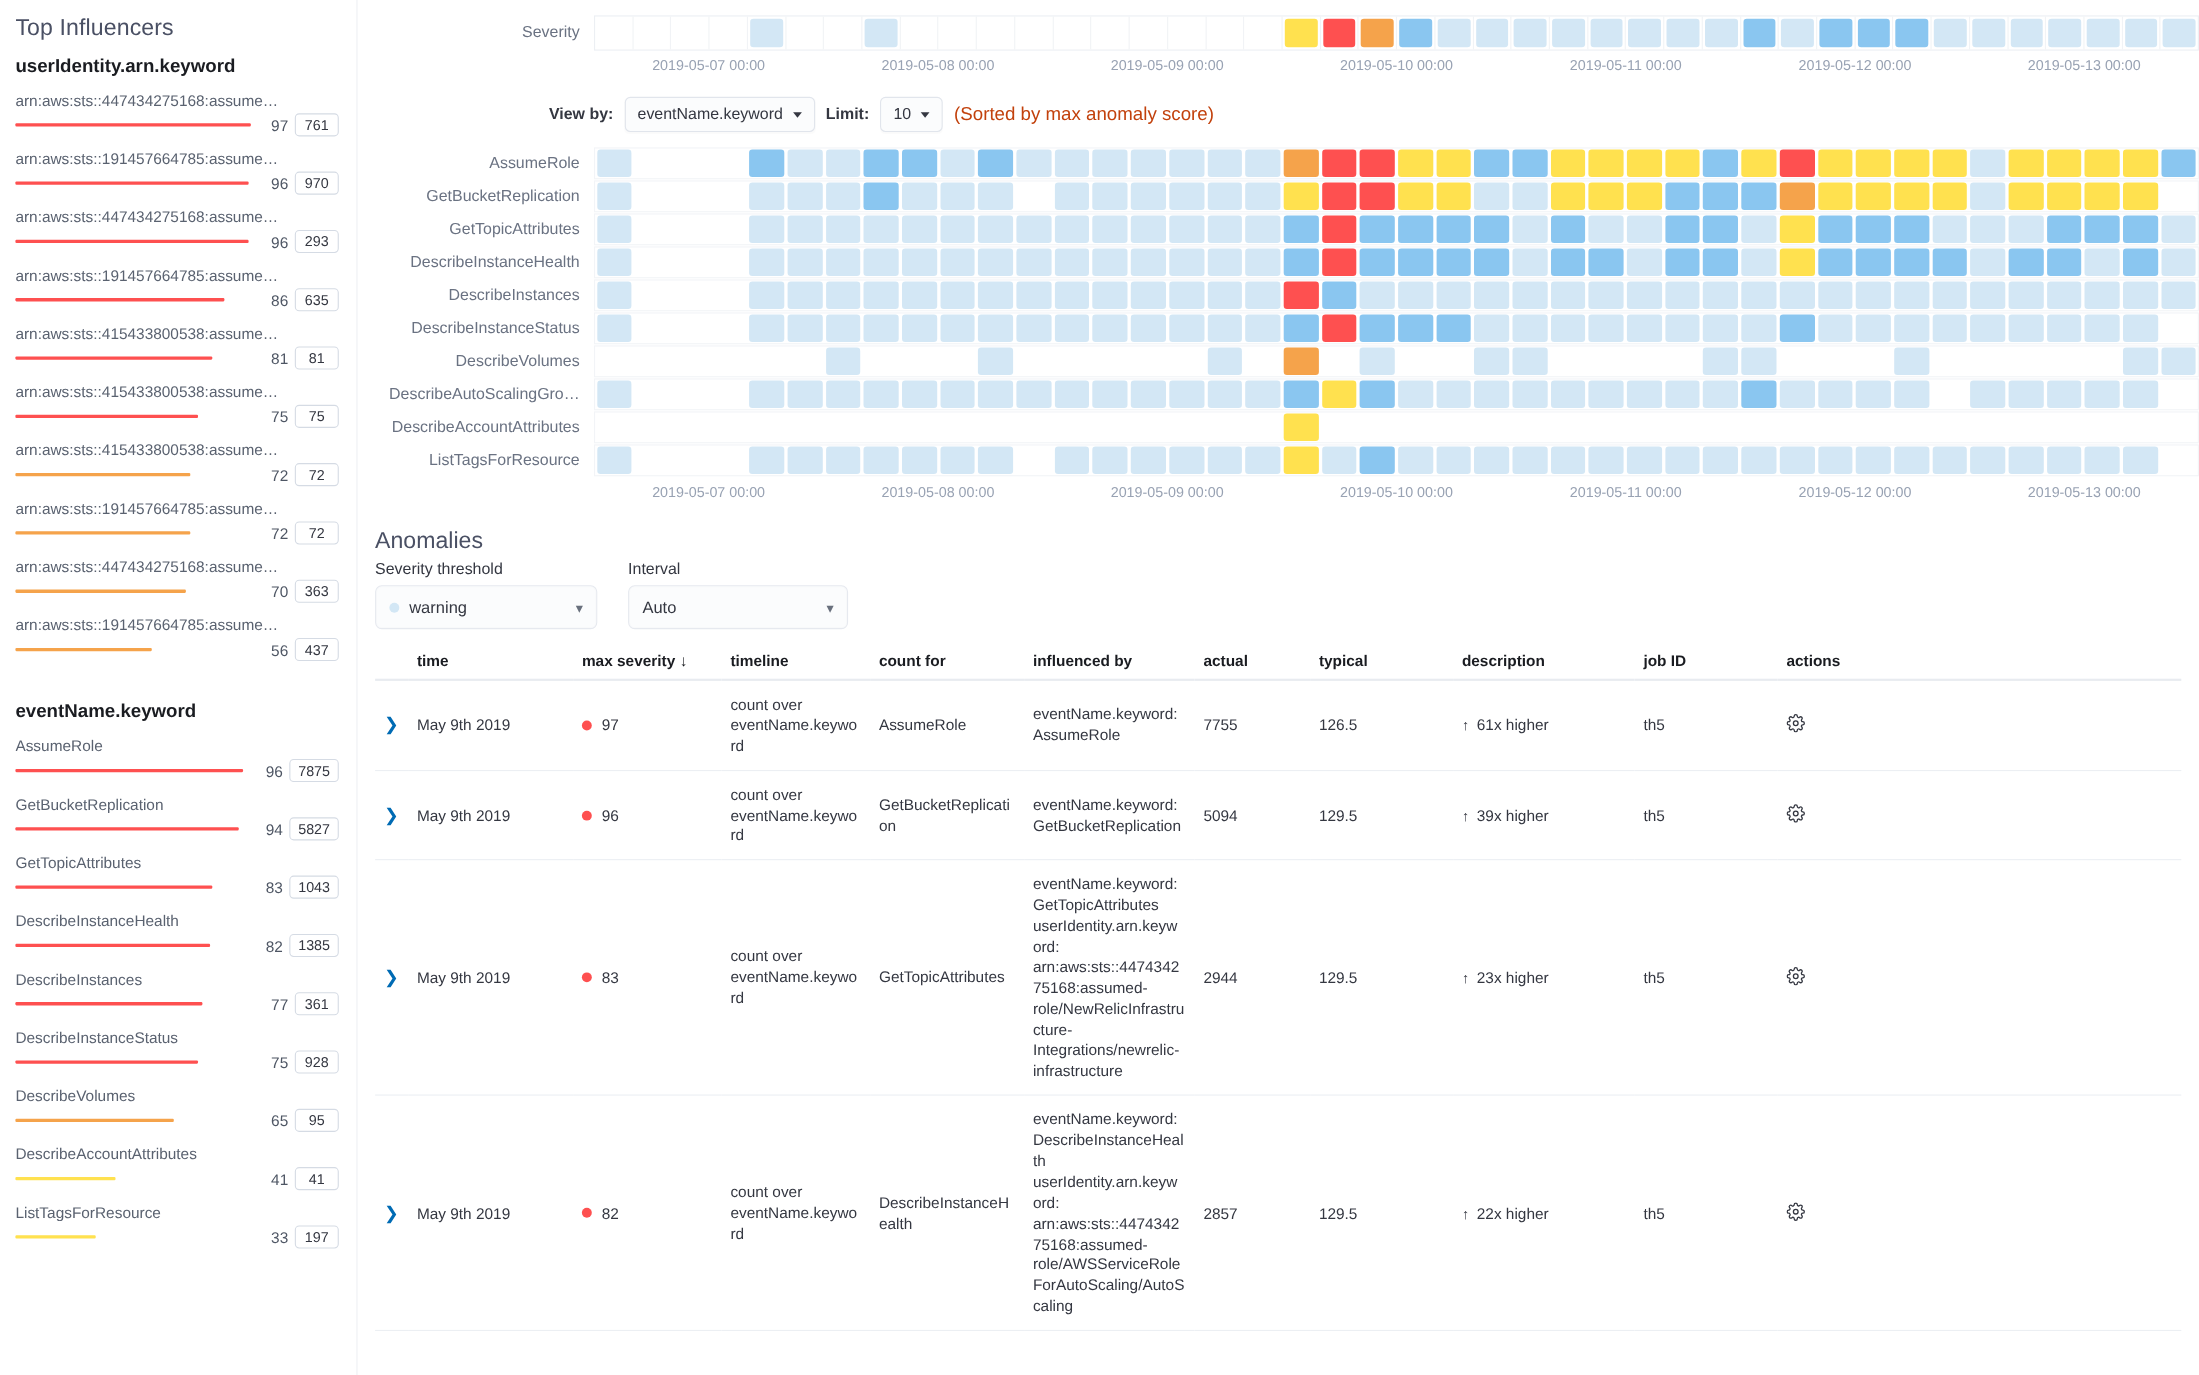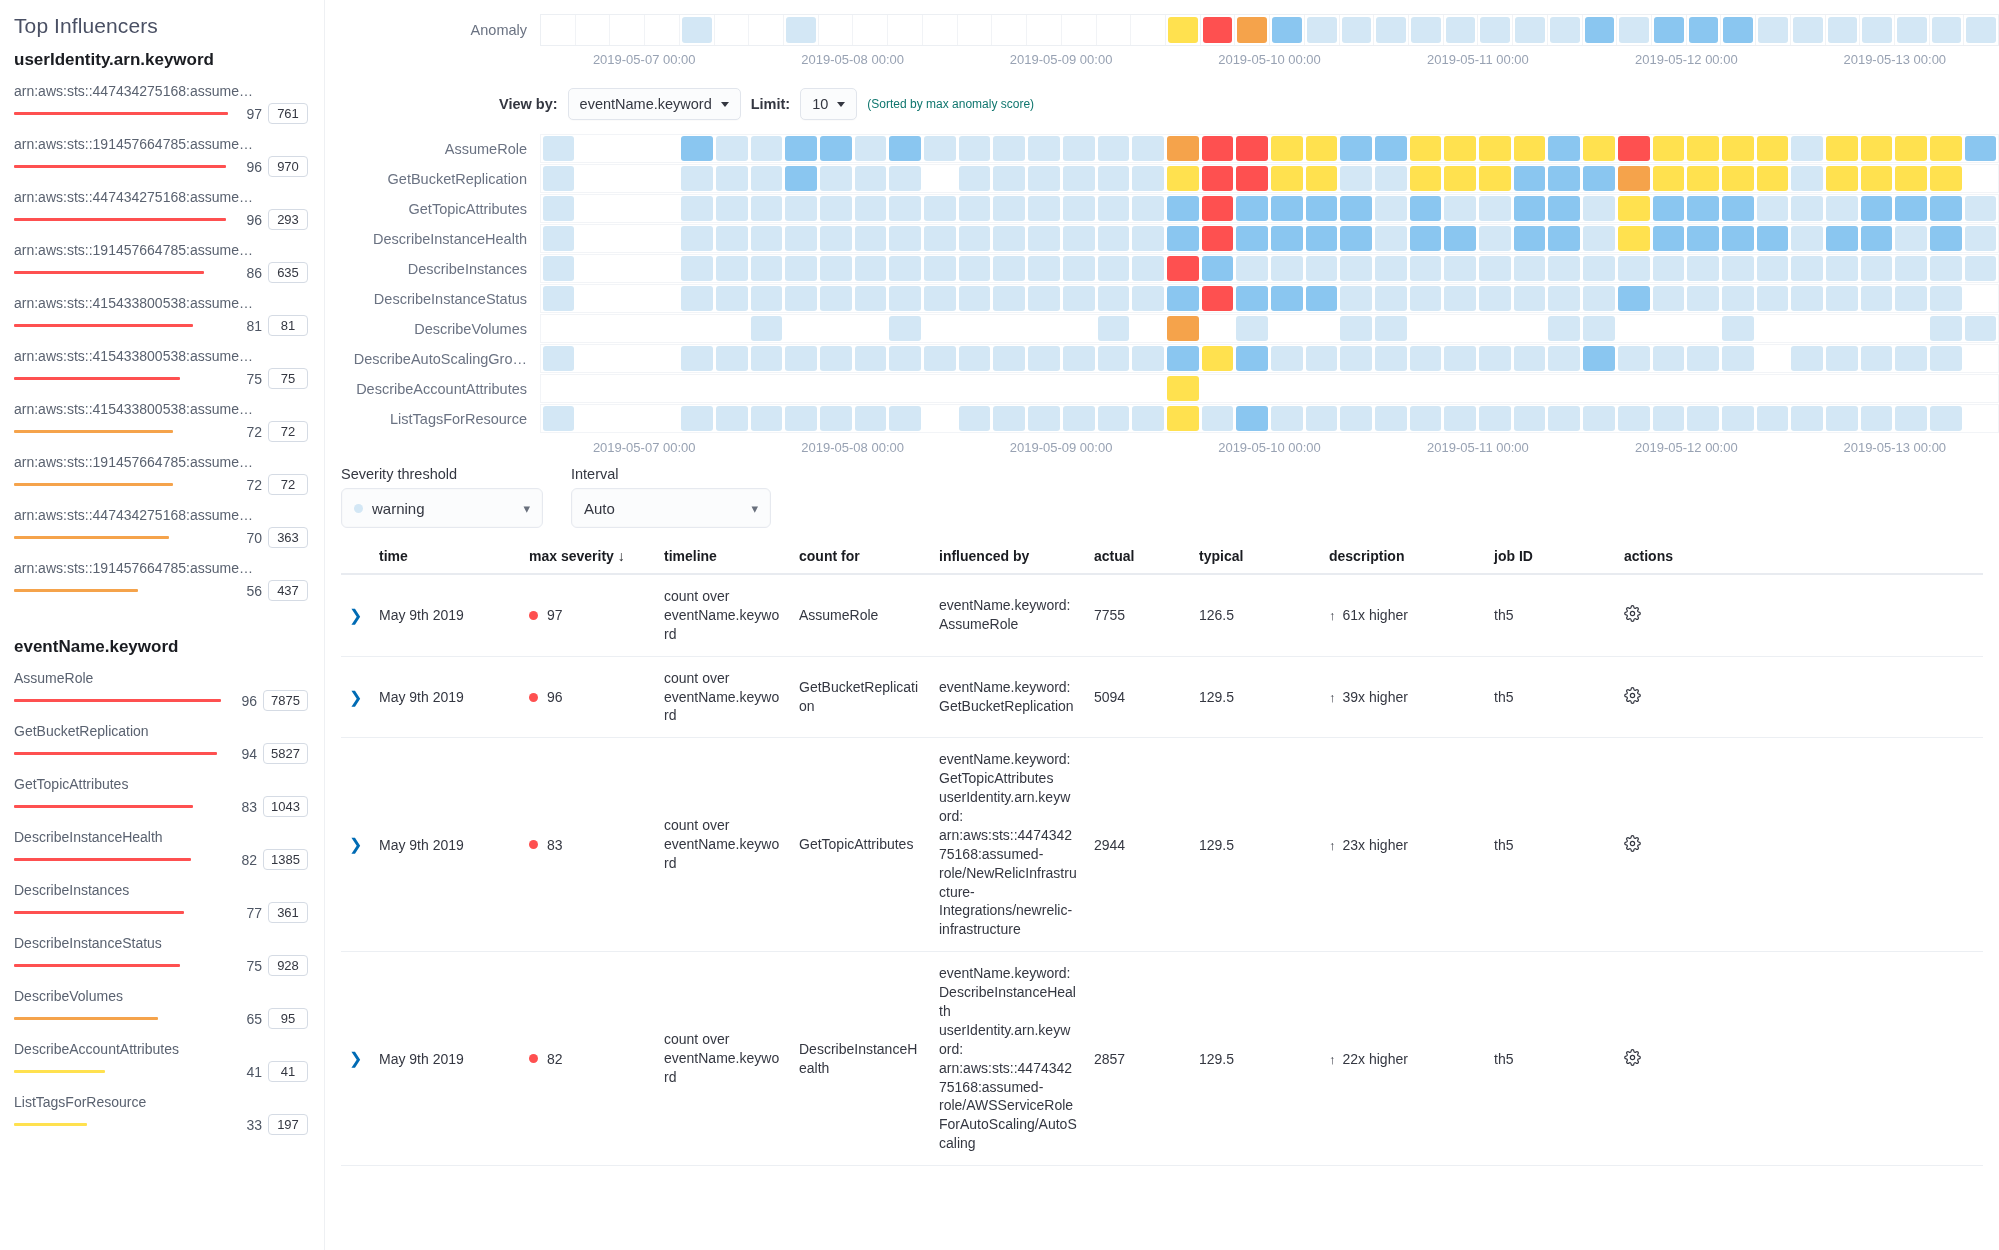--- a/index.html
+++ b/index.html
@@ -89,21 +89,21 @@
     margin: 16px 0 14px 174px;
   }
   .ctl-label { font-size: 14.5px; font-weight: 700; color: #343741; }
   .select-box {
     border: 1px solid #e1e5ec; border-radius: 5px; background: #fbfcfd;
     padding: 7px 11px; font-size: 14.5px; color: #343741;
     display: flex; align-items: center; gap: 9px; cursor: pointer;
     box-shadow: 0 1px 1px rgba(0,0,0,.02);
   }
   .caret-sm { width:0;height:0;border-left:4px solid transparent;border-right:4px solid transparent;border-top:5px solid #343741; }
-  .ctl-note { font-size: 12px; color: #0f766e; }
+  .ctl-note { font-size: 17px; color: #c2410c; }
 
   
   .anom-header { margin: 20px 0 0 16px; }
   .filters { display:flex; gap: 28px; margin: 6px 0 0 16px; }
   .filter-field { display:flex; flex-direction:column; gap: 6px; }
   .filter-label { font-size: 14.5px; color: #343741; }
   .filter-select {
     width: 202px; height: 40px;
     border: 1px solid #e6e9ef; border-radius: 6px; background: #fbfcfd;
     display:flex; align-items:center; padding: 0 12px;
@@ -373,21 +373,21 @@
             <span class="infl-count">197</span>
           </div>
         </div>
       </div>
   </aside>
 
   <main class="main">
 
 
     <div class="sl-row">
-      <div class="sl-label">Anomaly</div>
+      <div class="sl-label">Severity</div>
       <div class="sl-cells overall" id="overall-cells">
           <div class="cellbox"></div>
           <div class="cellbox"></div>
           <div class="cellbox"></div>
           <div class="cellbox"></div>
           <div class="cellbox">
             <i style="background: rgb(211, 231, 245);"></i>
           </div>
           <div class="cellbox"></div>
           <div class="cellbox"></div>
@@ -1619,20 +1619,21 @@
           <span class="axis-tick" style="left: 7.14286%;">2019-05-07 00:00</span>
           <span class="axis-tick" style="left: 21.4286%;">2019-05-08 00:00</span>
           <span class="axis-tick" style="left: 35.7143%;">2019-05-09 00:00</span>
           <span class="axis-tick" style="left: 50%;">2019-05-10 00:00</span>
           <span class="axis-tick" style="left: 64.2857%;">2019-05-11 00:00</span>
           <span class="axis-tick" style="left: 78.5714%;">2019-05-12 00:00</span>
           <span class="axis-tick" style="left: 92.8571%;">2019-05-13 00:00</span>
         </div>
     </div>
 
+    <h2 class="section-title anom-header">Anomalies</h2>
 
     <div class="filters">
       <div class="filter-field">
         <span class="filter-label">Severity threshold</span>
         <div class="filter-select">
           <span class="sev-dot"></span>
           <span>warning</span>
           <span class="chev">▾</span>
         </div>
       </div>

